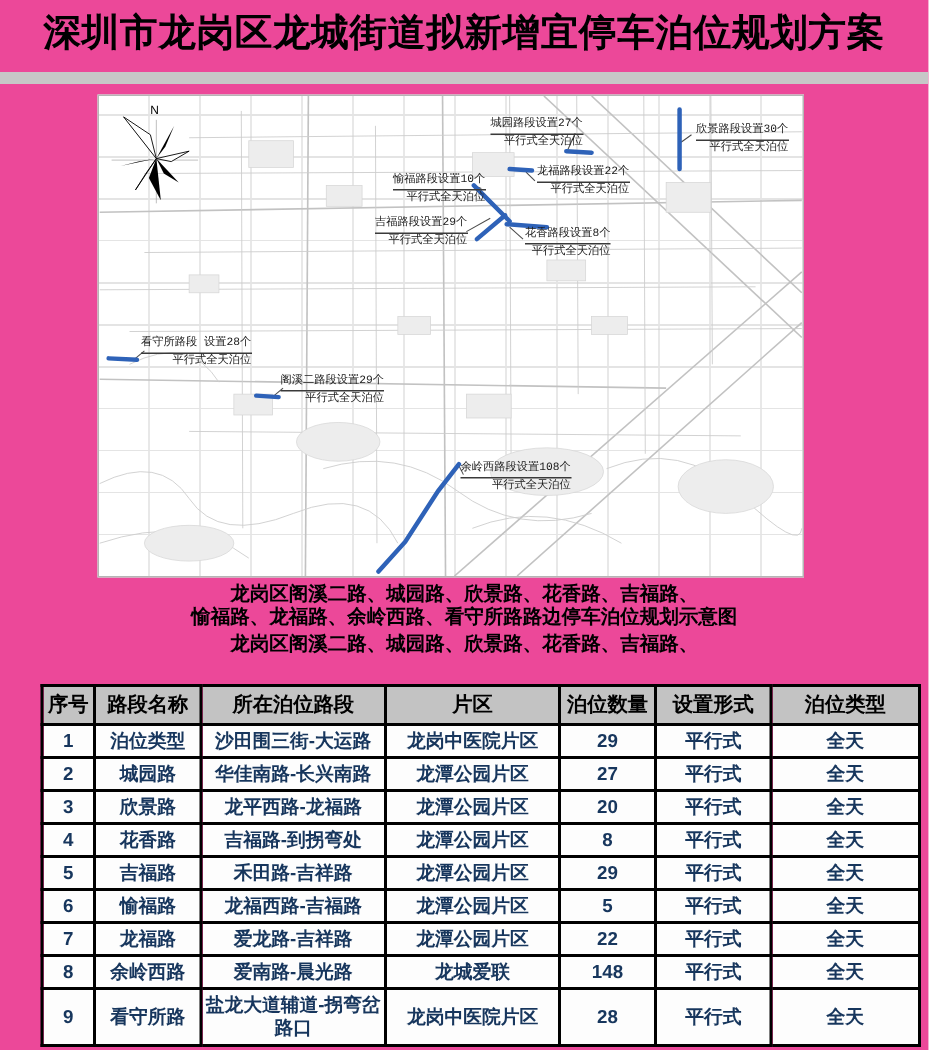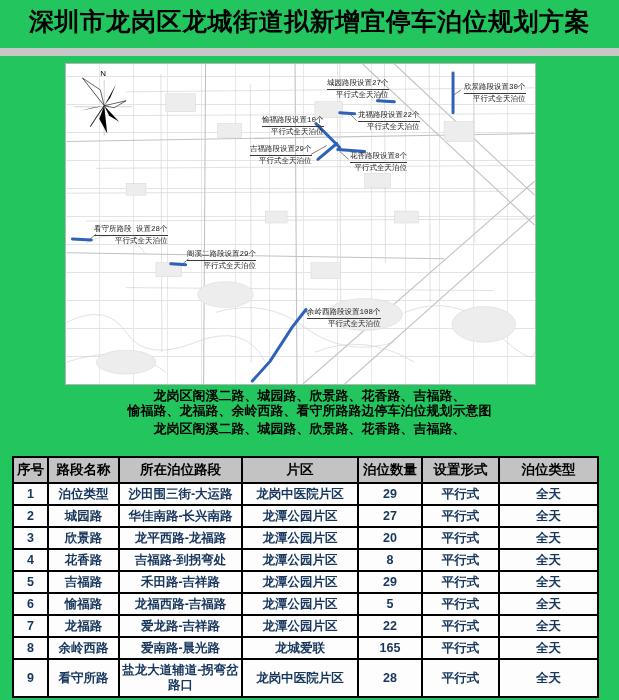--- a/index.html
+++ b/index.html
@@ -1,16 +1,16 @@
 <!DOCTYPE html>
 <html><head>
 <meta charset="utf-8">
 <style>
   html,body{margin:0;padding:0;background:#fff;}
-  #page{position:relative;width:619px;height:700px;background:#22c55e;overflow:hidden;
+  #page{position:relative;width:619px;height:700px;background:#ec4899;overflow:hidden;
         font-family:"Liberation Sans",sans-serif;}
 
   
   #title{position:absolute;top:5px;left:0;right:0;text-align:center;
          font-size:25px;font-weight:bold;color:#000;letter-spacing:0.5px;}
   #graybar{position:absolute;top:48px;left:0;width:619px;height:8px;background:#c7c7c7;}
 
   
   #map{position:absolute;left:65px;top:63px;width:471px;height:322px;
        border:1px solid #b5b5b5;box-sizing:border-box;background:#fff;
@@ -23,21 +23,21 @@
   .ann .l1{border-bottom:1px solid #3a3a3a;padding-bottom:1px;display:inline-block;}
   .ann .l2{display:block;text-align:right;}
 
   
   .caption{position:absolute;left:0;right:0;text-align:center;font-weight:bold;
            color:#000;font-size:13px;line-height:15px;}
   #cap-map{top:388px;}
   #cap-table{top:421px;}
 
   
-  #ptable{position:absolute;left:12px;top:456px;width:585px;border-collapse:collapse;
+  #ptable{position:absolute;left:27px;top:456px;width:585px;border-collapse:collapse;
           table-layout:fixed;padding-left:12px;}
   #ptable th,#ptable td{border:2px solid #000;text-align:center;vertical-align:middle;
           padding:0 1px;overflow:hidden;}
   #ptable th{background:#c3c3c3;color:#000;font-size:13.5px;font-weight:bold;height:24px;}
   #ptable td{background:#fdfdfd;color:#17365d;font-size:12.5px;font-weight:bold;height:20px;
              line-height:15px;}
   #ptable tr.tall td{height:36px;}
 </style>
 </head>
 <body>
@@ -265,21 +265,21 @@
         <td>龙潭公园片区</td>
         <td>22</td>
         <td>平行式</td>
         <td>全天</td>
       </tr>
       <tr>
         <td>8</td>
         <td>余岭西路</td>
         <td>爱南路-晨光路</td>
         <td>龙城爱联</td>
-        <td>165</td>
+        <td>148</td>
         <td>平行式</td>
         <td>全天</td>
       </tr>
       <tr class="tall">
         <td>9</td>
         <td>看守所路</td>
         <td>盐龙大道辅道-拐弯岔路口</td>
         <td>龙岗中医院片区</td>
         <td>28</td>
         <td>平行式</td>

